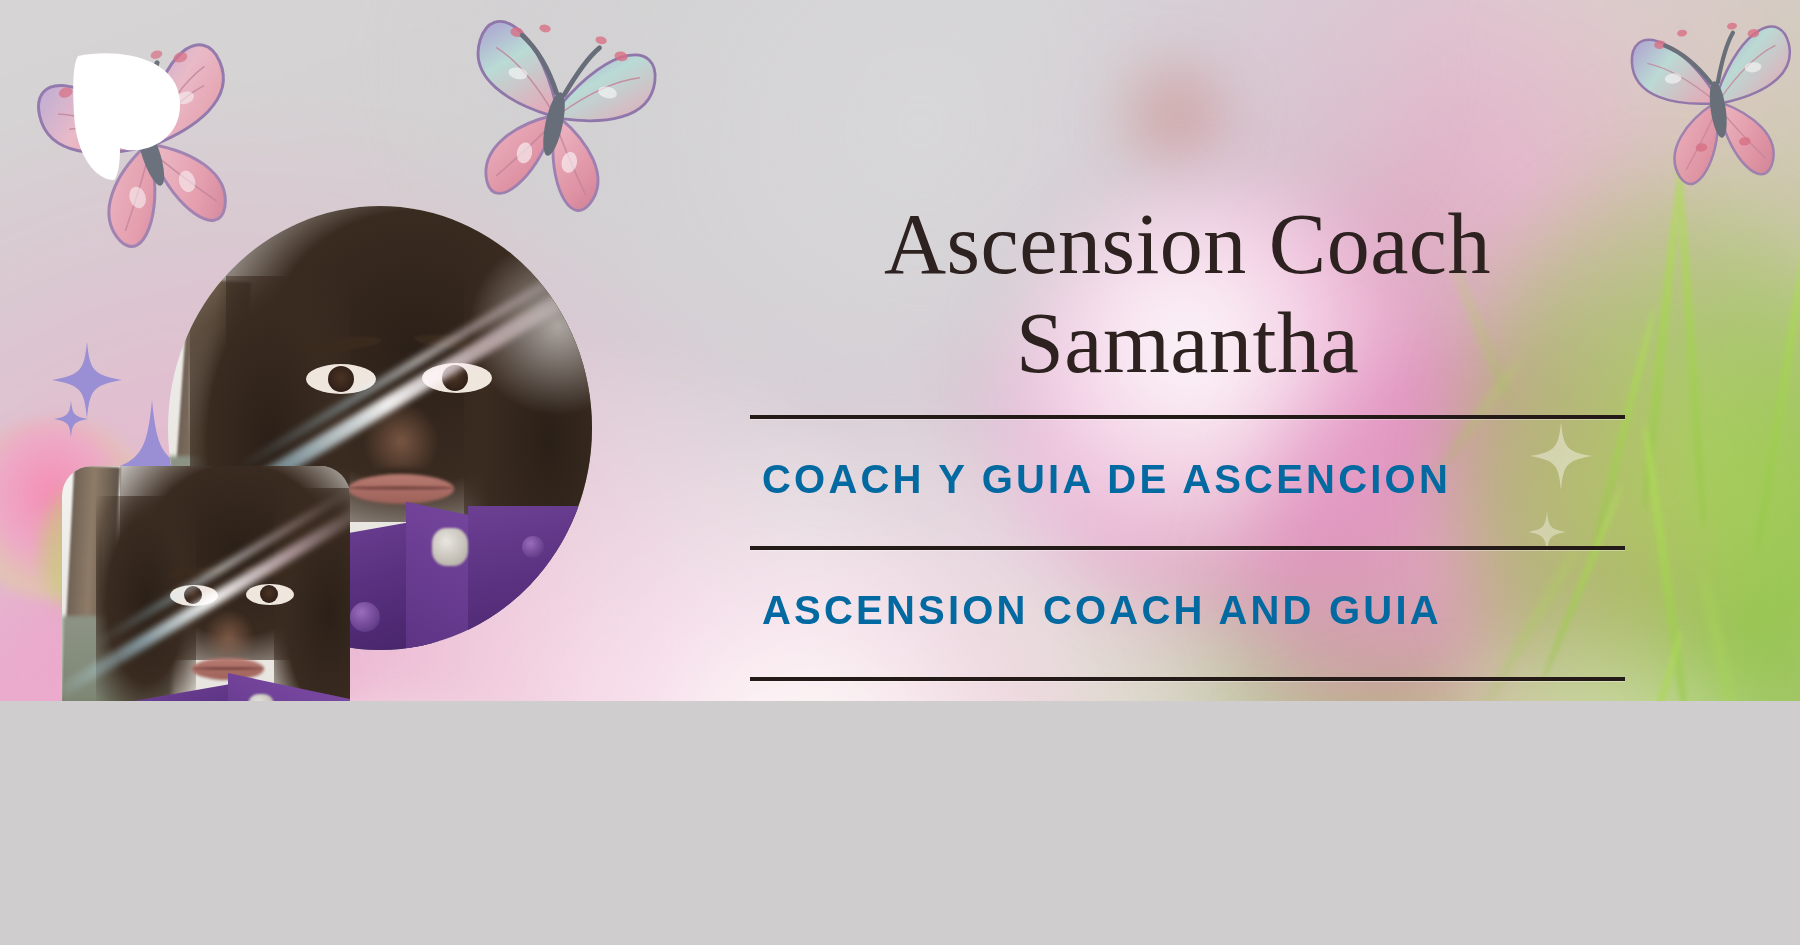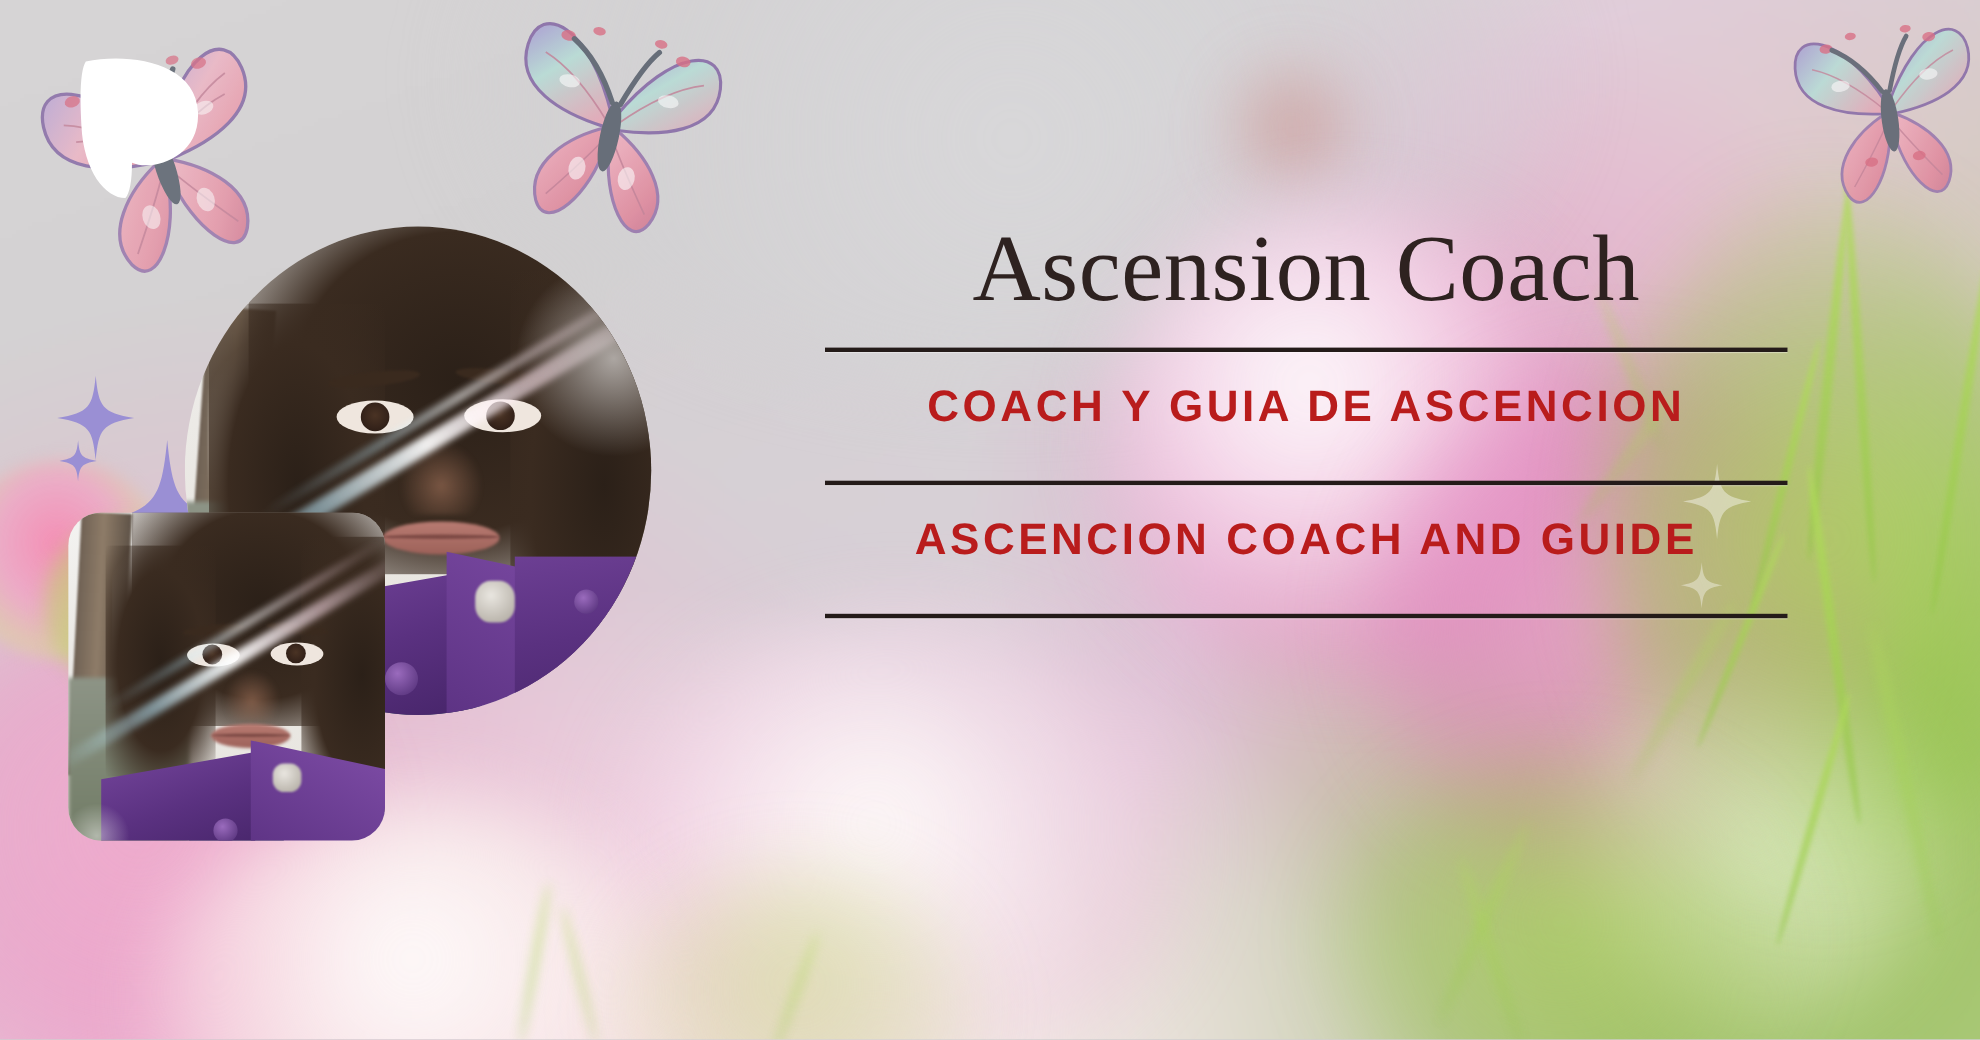--- a/index.html
+++ b/index.html
@@ -4,21 +4,21 @@
 <title>Ascension Coach Samantha — Banner</title>
 <style>
   html,body{margin:0;padding:0;}
   body{
     width:1800px;height:945px;overflow:hidden;
     font-family:"Liberation Sans",sans-serif;
     background:#cfcdce;
   }
 
   .banner{
-    position:relative;width:1800px;height:945px;overflow:hidden;
+    position:relative;width:1800px;height:701px;overflow:hidden;
     background:#d2d0d1;
   }
 
   
   .bg{position:absolute;inset:0;overflow:hidden;}
 
   .bg-base{
     position:absolute;inset:-40px;
     background:
       radial-gradient(circle at 14% 92%, rgba(240,170,205,.85) 0%, rgba(240,170,205,0) 34%),
@@ -128,23 +128,23 @@
   }
   .hr{
     height:4px;background:#241b19;margin:22px 0 0 0;border:0;
     box-shadow:0 1px 0 rgba(255,255,255,.35);
   }
   .sub{
     font-family:"Liberation Sans",sans-serif;
     font-weight:700;
     font-size:40px;
     letter-spacing:3.2px;
-    color:#b91c1c;
-    text-align:center;
-    margin:2px;
+    color:#0369a1;
+    text-align:left;
+    margin:12px;
     padding:26px 0 22px 0;
     white-space:nowrap;
   }
   .website{
     font-family:"Liberation Serif",serif;
     font-weight:400;
     font-size:60px;
     letter-spacing:.5px;
     color:#2e2220;
     text-align:center;
@@ -417,27 +417,28 @@
   <div class="patreon-logo">
     <svg viewBox="0 0 110 128" width="110" height="128">
       <path d="M6 4 C 44 -4, 106 4, 108 50 C 110 92, 66 104, 48 96 C 48 112, 46 124, 42 128 C 24 128, 4 104, 2 62 C 0 28, 2 10, 6 4 Z" fill="#ffffff"></path>
     </svg>
   </div>
 
   <div class="text-block">
 
     <h1 class="headline">
       <span>Ascension Coach</span><br>
+      <span>Samantha</span>
     </h1>
 
     <div class="hr"></div>
 
     <p class="sub">COACH Y GUIA DE ASCENCION</p>
 
     <div class="hr"></div>
 
-    <p class="sub">ASCENCION COACH AND GUIDE</p>
+    <p class="sub">ASCENSION COACH AND GUIA</p>
 
     <div class="hr"></div>
 
   </div>
 
 </div>
 
 </body></html>

